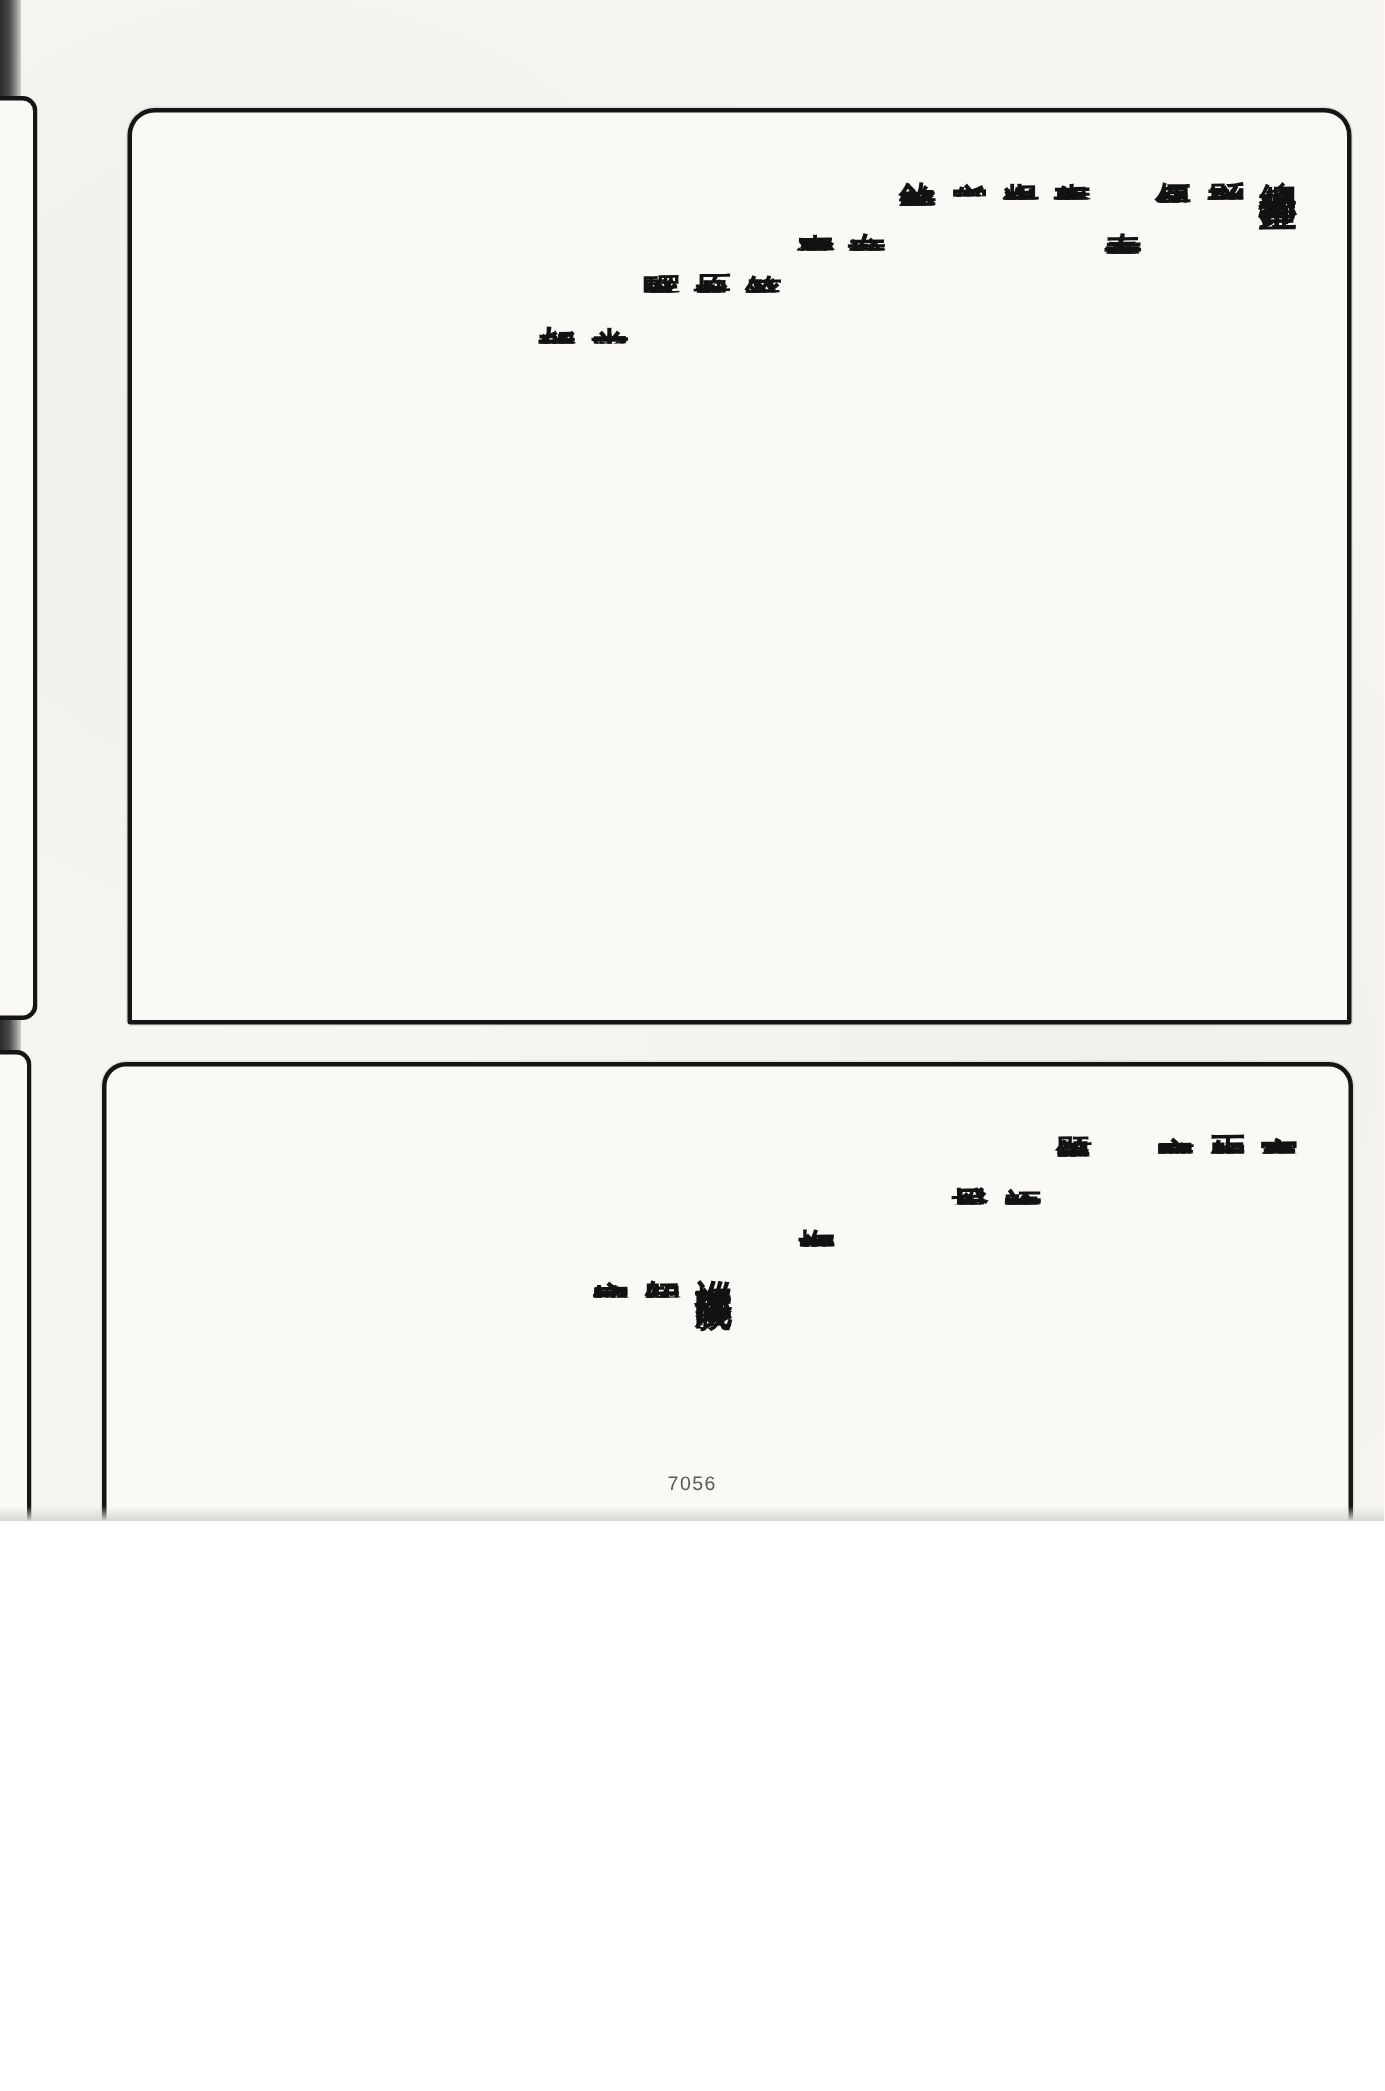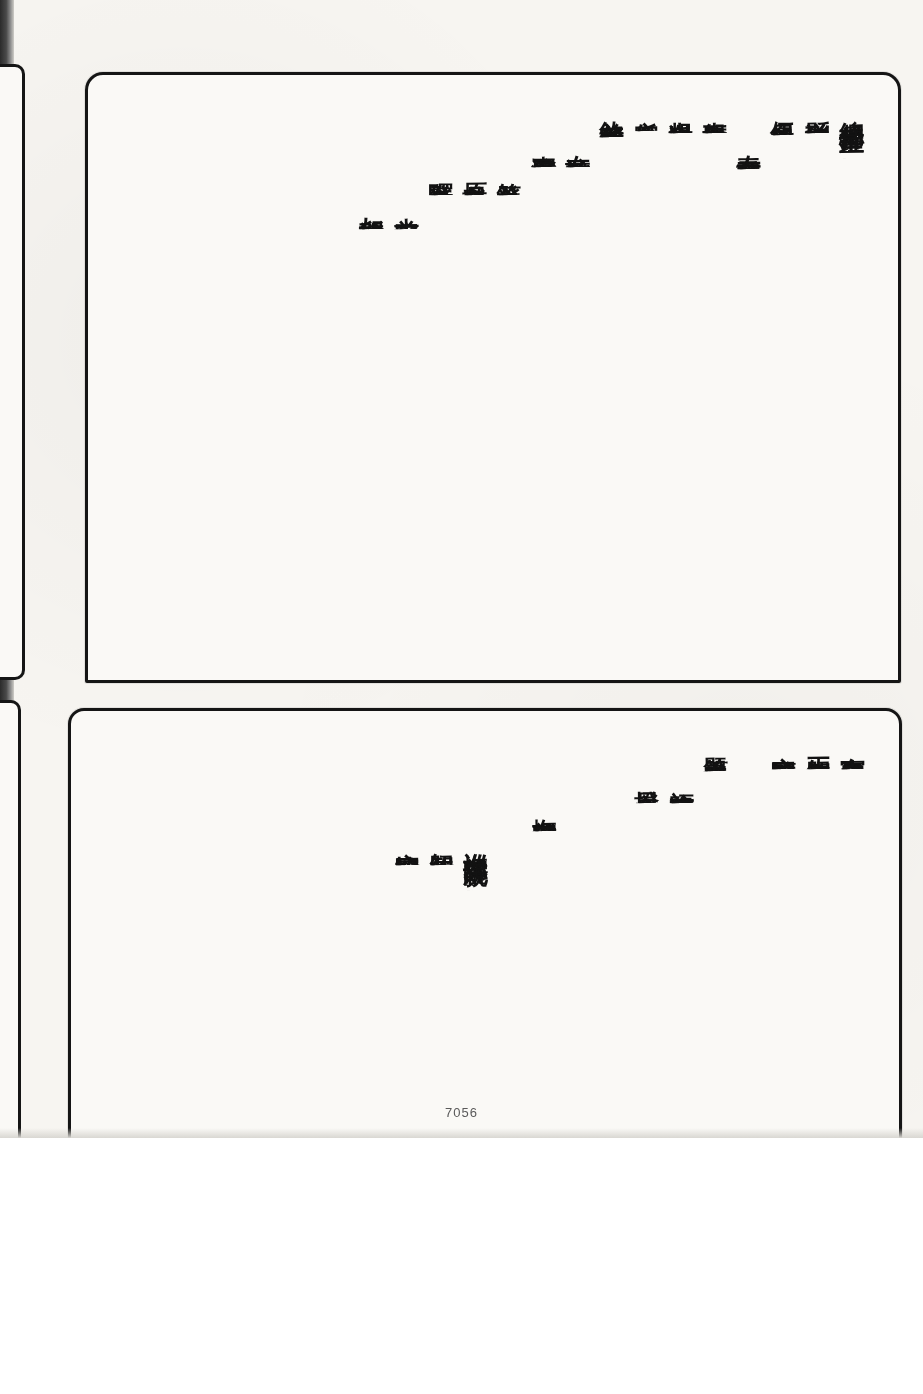--- a/index.html
+++ b/index.html
@@ -9,21 +9,21 @@
   }
   body {
     width: 923px;
     height: 1394px;
     overflow: hidden;
     font-family: "DejaVu Serif", serif;
   }
   .page {
     position: relative;
     width: 923px;
-    height: 1138px;
+    height: 1014px;
     background: #f7f5f1;
     background-image:
       radial-gradient(circle at 20% 30%, rgba(0,0,0,0.03) 0%, rgba(0,0,0,0) 40%),
       radial-gradient(circle at 80% 70%, rgba(0,0,0,0.025) 0%, rgba(0,0,0,0) 45%);
     overflow: hidden;
   }
   
   .scan-edge-left {
     position: absolute;
     left: 0; top: 0;

